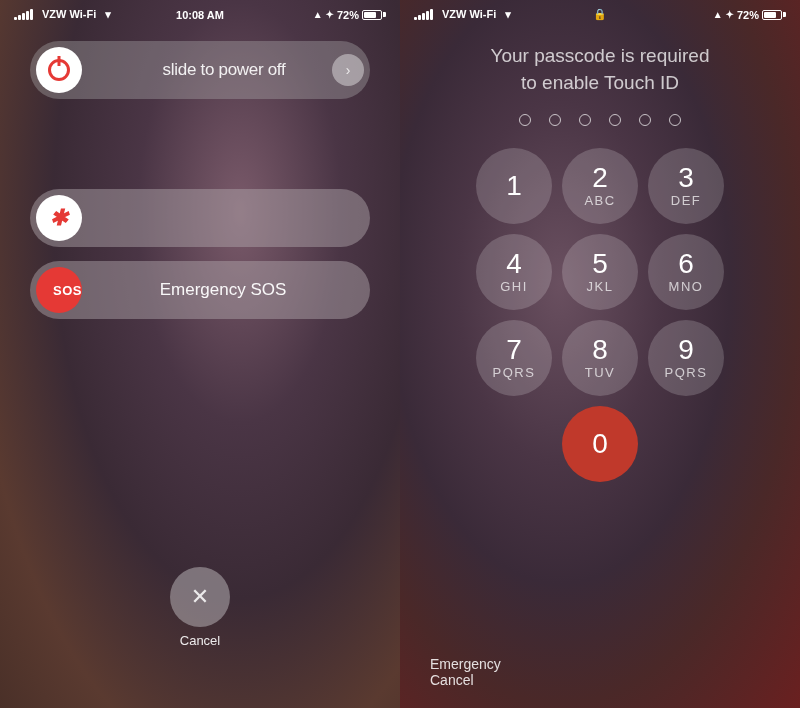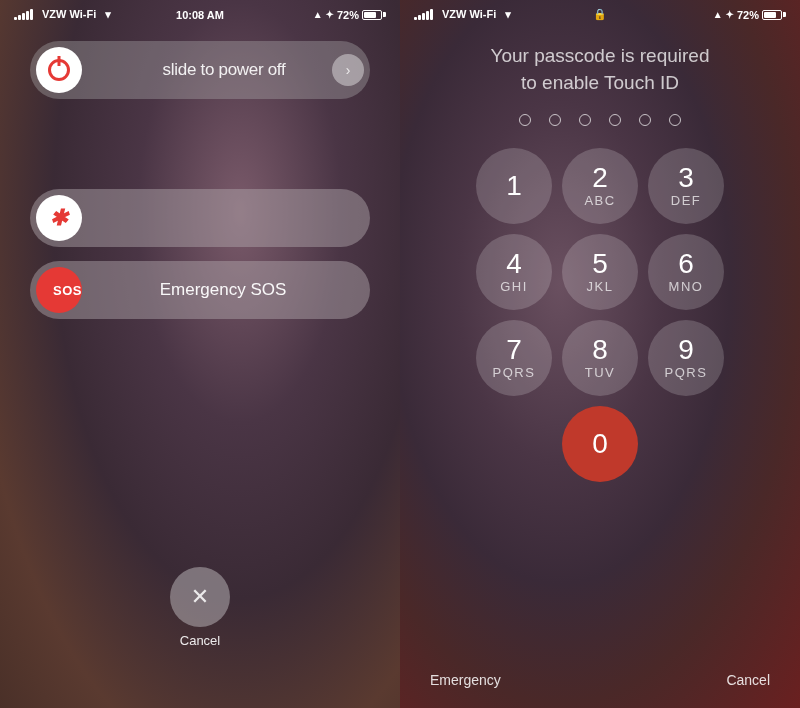--- a/index.html
+++ b/index.html
@@ -281,20 +281,21 @@
 
     .num-key-zero .num-main { font-size: 28px; }
 
     .bottom-bar {
       position: absolute;
       bottom: 20px;
       width: 100%;
       display: flex;
       justify-content: space-between;
       padding: 0 30px;
+      flex-direction: column;
     }
 
     .bottom-btn {
       color: rgba(255,255,255,0.85);
       font-size: 14px;
       cursor: pointer;
     }
 
     
     .signal-bars {

